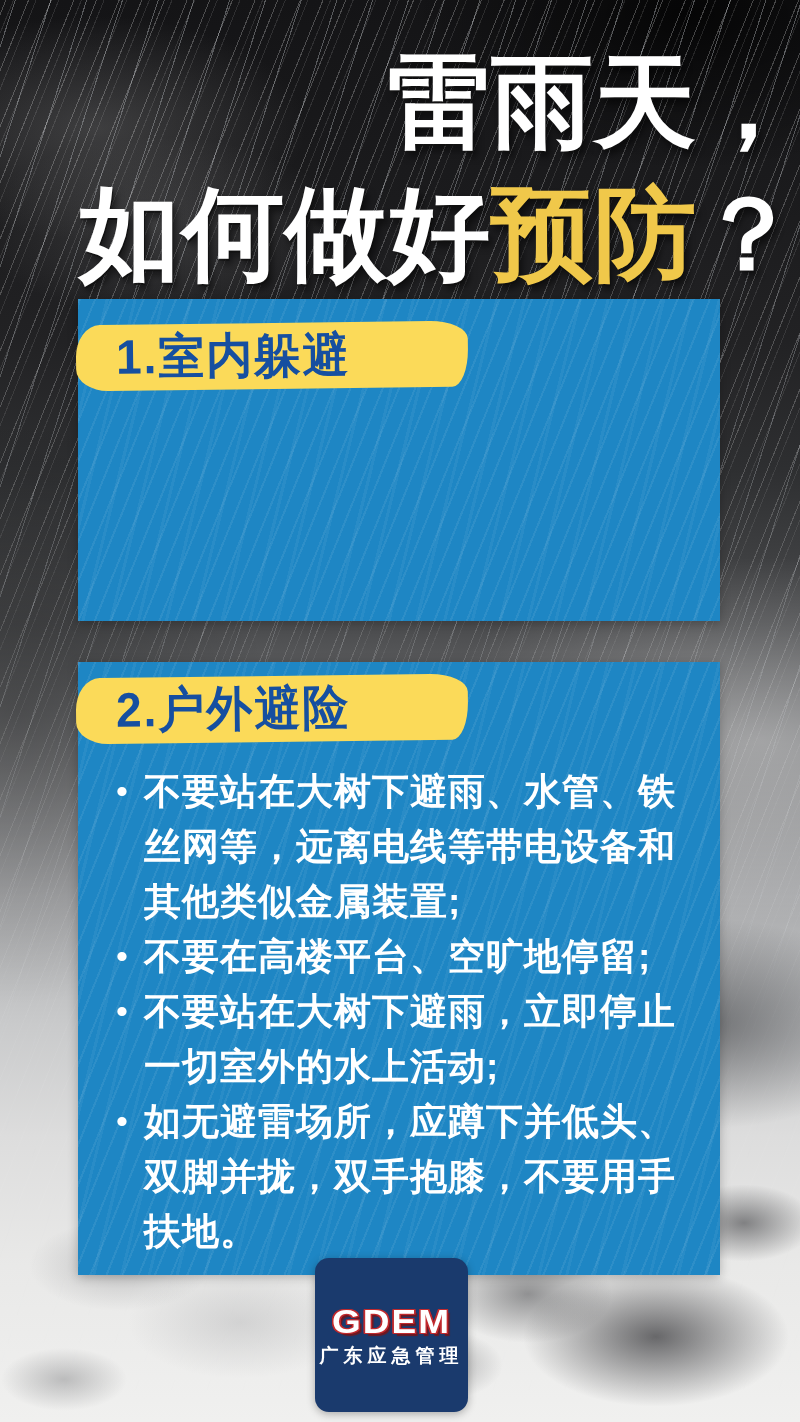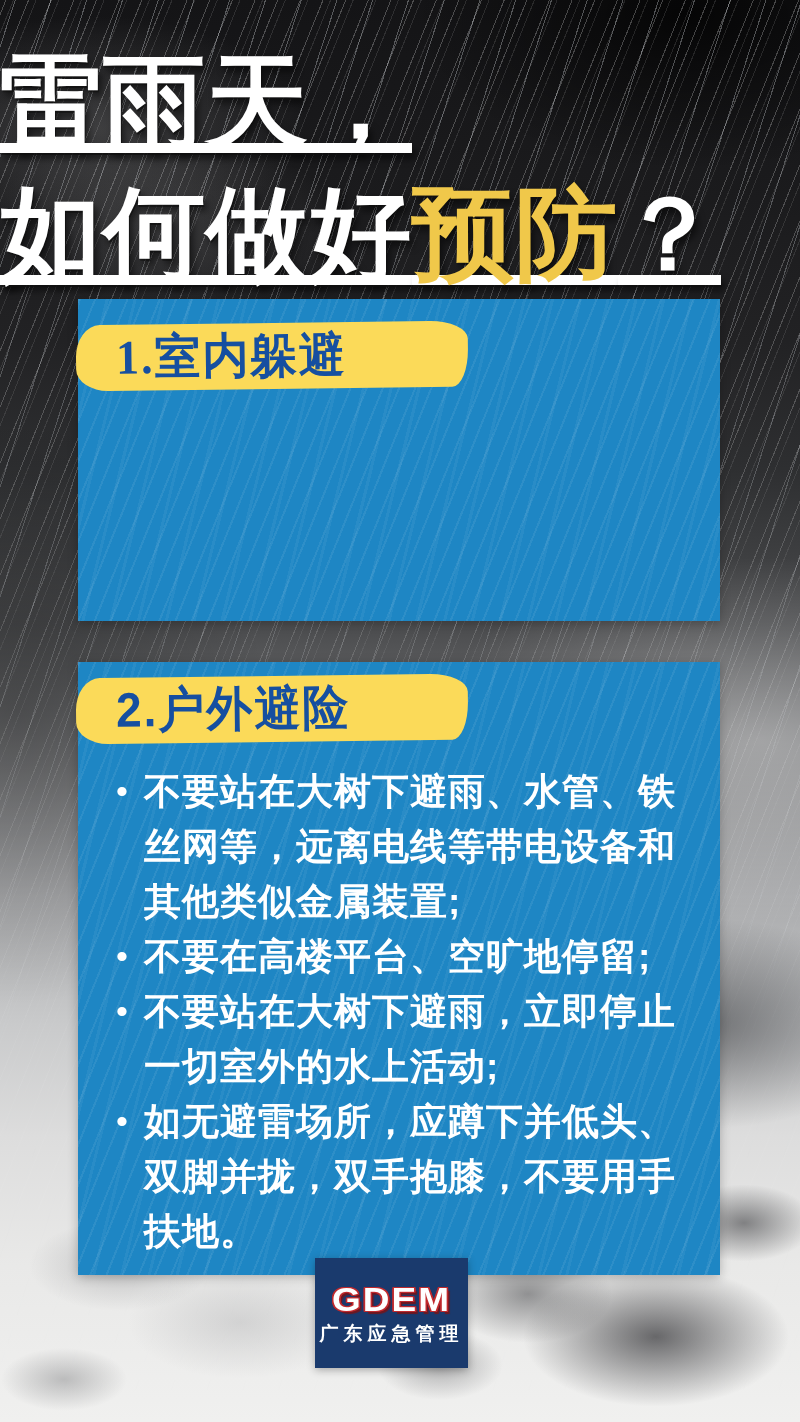--- a/index.html
+++ b/index.html
@@ -54,40 +54,39 @@
       radial-gradient(120px 70px at 66% 91%, rgba(35,36,40,.45), rgba(0,0,0,0) 70%),
       radial-gradient(100px 55px at 93% 86%, rgba(28,29,33,.5), rgba(0,0,0,0) 70%),
       radial-gradient(90px 50px at 55% 96%, rgba(55,56,60,.35), rgba(0,0,0,0) 70%),
       radial-gradient(130px 65px at 15% 89%, rgba(95,96,100,.28), rgba(0,0,0,0) 70%),
       radial-gradient(90px 45px at 8% 97%, rgba(70,71,75,.3), rgba(0,0,0,0) 70%),
       radial-gradient(160px 80px at 30% 93%, rgba(120,121,125,.22), rgba(0,0,0,0) 70%);
   }
   
   .title-block{
     position:absolute;top:36px;left:0;width:100%;
-    text-align:left;z-index:3;
+    text-align:right;z-index:3;
     color:#fff;font-weight:900;font-size:102px;line-height:132px;
     letter-spacing:1px;
     text-shadow:4px 6px 7px rgba(0,0,0,.5), 1px 2px 0 rgba(25,25,25,.75);
-    text-decoration:underline;
   }
   .title-hl{color:var(--title_yellow,#f0c84a);}
   
   .card{
     position:absolute;left:78px;width:642px;z-index:2;
     background:var(--card_blue,#1e86c4);
     box-shadow:0 2px 10px rgba(0,0,0,.25);
   }
   .card::after{
     content:"";position:absolute;inset:0;pointer-events:none;
     background:
       repeating-linear-gradient(112deg, rgba(255,255,255,.07) 0 2px, rgba(255,255,255,0) 2px 15px),
       repeating-linear-gradient(104deg, rgba(255,255,255,.05) 0 3px, rgba(255,255,255,0) 3px 27px);
   }
-  .card-1{top:299px;height:322px;font-family:Liberation Serif, serif;}
+  .card-1{top:299px;height:322px;}
   .card-2{top:662px;height:613px;}
   .hl-label{
     position:absolute;left:-2px;width:392px;height:66px;z-index:2;
     background:var(--highlight_yellow,#fbda59);
     border-radius:24px 38px 16px 32px / 32px 18px 38px 22px;
     transform:rotate(-.7deg);
     display:flex;align-items:center;padding-left:40px;box-sizing:border-box;
   }
   .card-1 .hl-label{top:24px;}
   .card-2 .hl-label{top:14px;}
@@ -108,24 +107,25 @@
   .bullet-dot{
     flex:0 0 44px;color:#fff;font-size:34px;line-height:55px;
     text-align:center;
   }
   .bullet-text{
     flex:1;color:#fff;font-size:37px;line-height:55px;font-weight:700;
     letter-spacing:1px;
   }
   
   .logo-box{
-    position:absolute;left:315px;top:1258px;width:153px;height:110px;z-index:3;
+    position:absolute;left:315px;top:1258px;width:153px;height:154px;z-index:3;
     background:var(--logo_navy,#1a3a6d);
     display:flex;flex-direction:column;align-items:center;justify-content:center;
     box-shadow:0 2px 8px rgba(0,0,0,.3);
+    border-radius:14px;
   }
   .logo-acronym{
     color:#fff;font-size:37px;font-weight:900;letter-spacing:2px;
     transform:scaleY(.92);
     text-shadow:
       -1.5px 0 var(--logo_red,#c02a2e), 1.5px 0 var(--logo_red,#c02a2e),
       0 -1.5px var(--logo_red,#c02a2e), 0 1.5px var(--logo_red,#c02a2e),
       -1.5px -1.5px var(--logo_red,#c02a2e), 1.5px 1.5px var(--logo_red,#c02a2e),
       -1.5px 1.5px var(--logo_red,#c02a2e), 1.5px -1.5px var(--logo_red,#c02a2e),
       3px 3px 1px rgba(120,20,24,.9);

